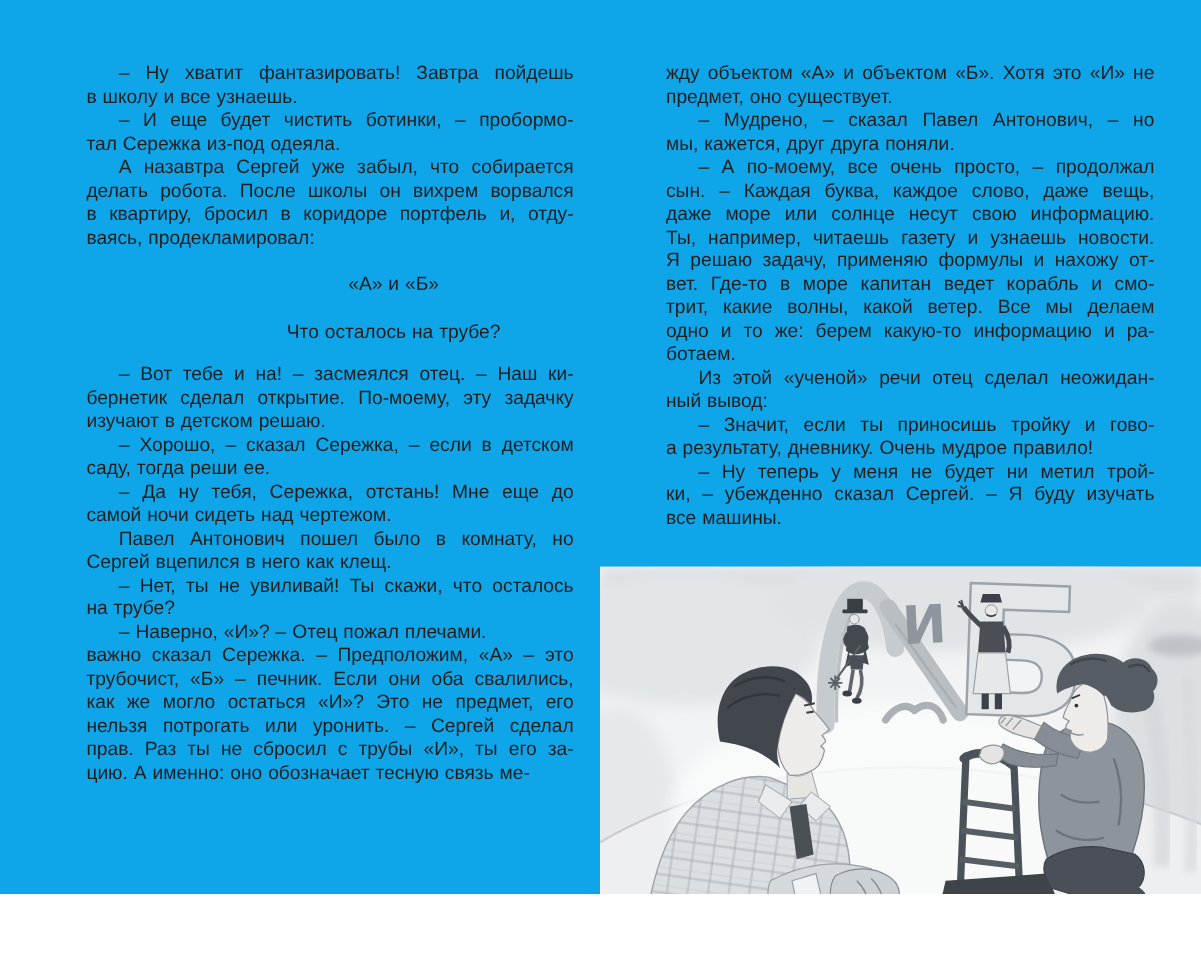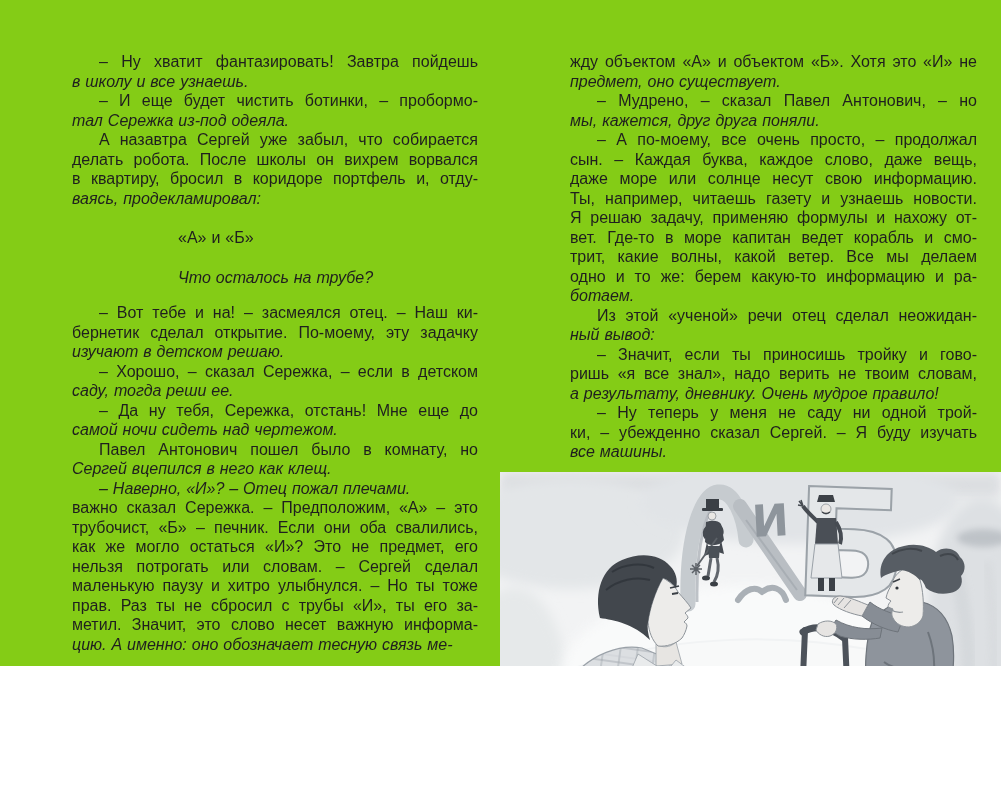--- a/index.html
+++ b/index.html
@@ -1,32 +1,32 @@
 <!DOCTYPE html>
 <html><head>
 <meta charset="utf-8">
 <style>
   html,body{margin:0;padding:0;background:#ffffff;}
   .page{
-    position:relative;width:1001px;height:666px;background:#84cc16;
+    position:relative;width:1001px;height:745px;background:#0ea5e9;
     font-family:"Liberation Sans",sans-serif;color:#1f1f1f;overflow:hidden;
   }
   .col{position:absolute;top:52px;}
   #col-left{left:72px;width:406px;}
-  #col-right{left:570px;width:407px;}
+  #col-right{left:555px;width:407px;}
   .line{
     font-size:16px;line-height:19.5px;
     text-align:justify;text-align-last:justify;
     word-spacing:0.5px;
   }
-  .line.last{text-align-last:left;font-style:italic;}
+  .line.last{text-align-last:left;}
   .para.text .line.first{text-indent:27px;}
   .para.cont .line.first{text-indent:0;}
   .para.verse{margin:17px 0 16px 106px;}
-  .para.verse .line{text-align:left;text-align-last:auto;margin-top:20px;}
+  .para.verse .line{text-align:center;text-align-last:auto;margin-top:20px;}
   .illustration{position:absolute;left:500px;top:472px;width:501px;height:323px;}
   .illustration svg{display:block;width:100%;height:100%;}
 </style>
 </head>
 <body>
 
 <div class="page">
 
   <div class="col" id="col-left">
       <div class="para text">
@@ -58,30 +58,32 @@
       </div>
       <div class="para text">
         <div class="line first">– Да ну тебя, Сережка, отстань! Мне еще до</div>
         <div class="line last">самой ночи сидеть над чертежом.</div>
       </div>
       <div class="para text">
         <div class="line first">Павел Антонович пошел было в комнату, но</div>
         <div class="line last">Сергей вцепился в него как клещ.</div>
       </div>
       <div class="para text">
+        <div class="line first">– Нет, ты не увиливай! Ты скажи, что осталось</div>
+        <div class="line last">на трубе?</div>
+      </div>
+      <div class="para text">
         <div class="line first last">– Наверно, «И»? – Отец пожал плечами.</div>
       </div>
       <div class="para text">
         <div class="line">важно сказал Сережка. – Предположим, «А» – это</div>
         <div class="line">трубочист, «Б» – печник. Если они оба свалились,</div>
         <div class="line">как же могло остаться «И»? Это не предмет, его</div>
-        <div class="line">нельзя потрогать или словам. – Сергей сделал</div>
-        <div class="line">маленькую паузу и хитро улыбнулся. – Но ты тоже</div>
+        <div class="line">нельзя потрогать или уронить. – Сергей сделал</div>
         <div class="line">прав. Раз ты не сбросил с трубы «И», ты его за-</div>
-        <div class="line">метил. Значит, это слово несет важную информа-</div>
         <div class="line last">цию. А именно: оно обозначает тесную связь ме-</div>
       </div>
     </div>
   <div class="col" id="col-right">
       <div class="para cont">
         <div class="line first">жду объектом «А» и объектом «Б». Хотя это «И» не</div>
         <div class="line last">предмет, оно существует.</div>
       </div>
       <div class="para text">
         <div class="line first">– Мудрено, – сказал Павел Антонович, – но</div>
@@ -97,25 +99,24 @@
         <div class="line">трит, какие волны, какой ветер. Все мы делаем</div>
         <div class="line">одно и то же: берем какую-то информацию и ра-</div>
         <div class="line last">ботаем.</div>
       </div>
       <div class="para text">
         <div class="line first">Из этой «ученой» речи отец сделал неожидан-</div>
         <div class="line last">ный вывод:</div>
       </div>
       <div class="para text">
         <div class="line first">– Значит, если ты приносишь тройку и гово-</div>
-        <div class="line">ришь «я все знал», надо верить не твоим словам,</div>
         <div class="line last">а результату, дневнику. Очень мудрое правило!</div>
       </div>
       <div class="para text">
-        <div class="line first">– Ну теперь у меня не саду ни одной трой-</div>
+        <div class="line first">– Ну теперь у меня не будет ни метил трой-</div>
         <div class="line">ки, – убежденно сказал Сергей. – Я буду изучать</div>
         <div class="line last">все машины.</div>
       </div>
     </div>
 
   <div class="illustration">
     <svg viewBox="0 0 501 323" xmlns="http://www.w3.org/2000/svg">
       <defs>
         <filter id="blur6" x="-40%" y="-40%" width="180%" height="180%">
             <feGaussianBlur stdDeviation="6"></feGaussianBlur>

